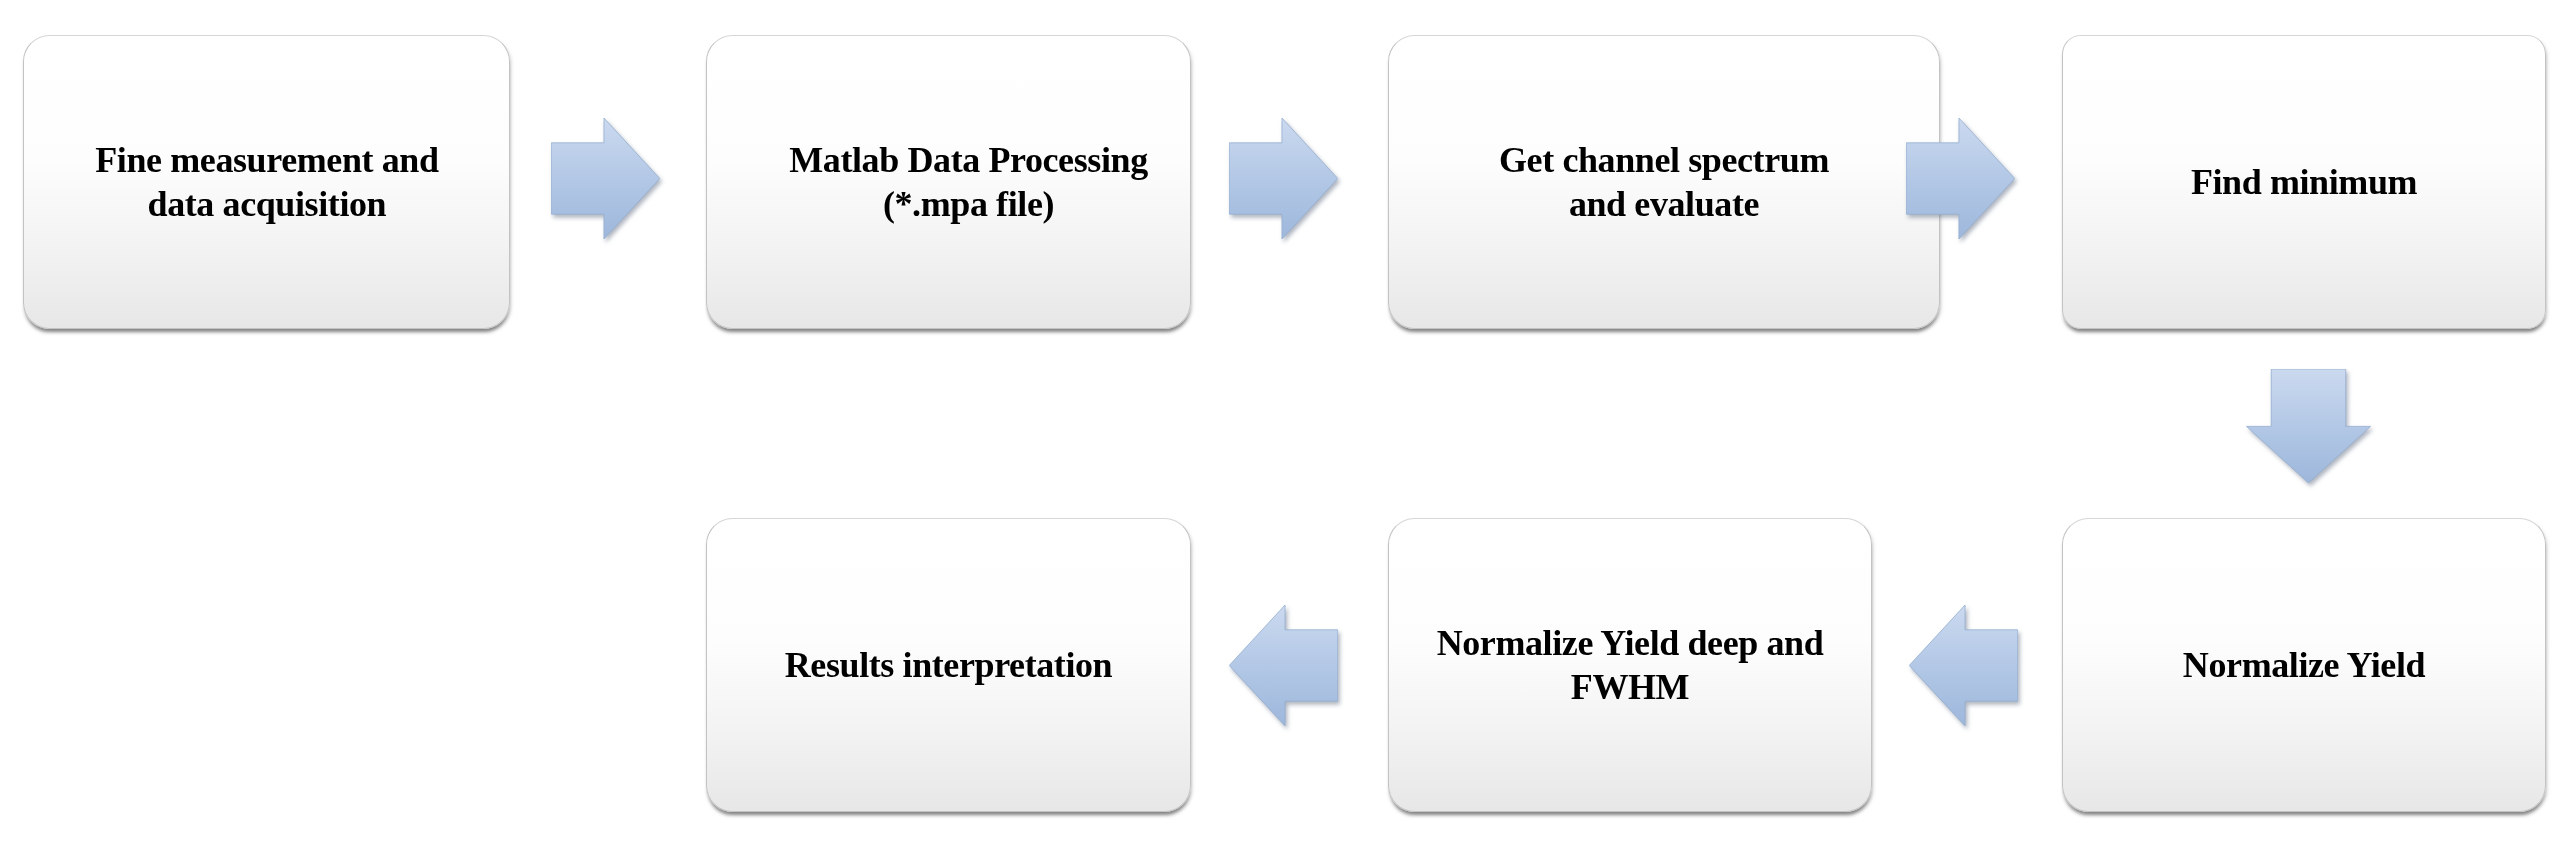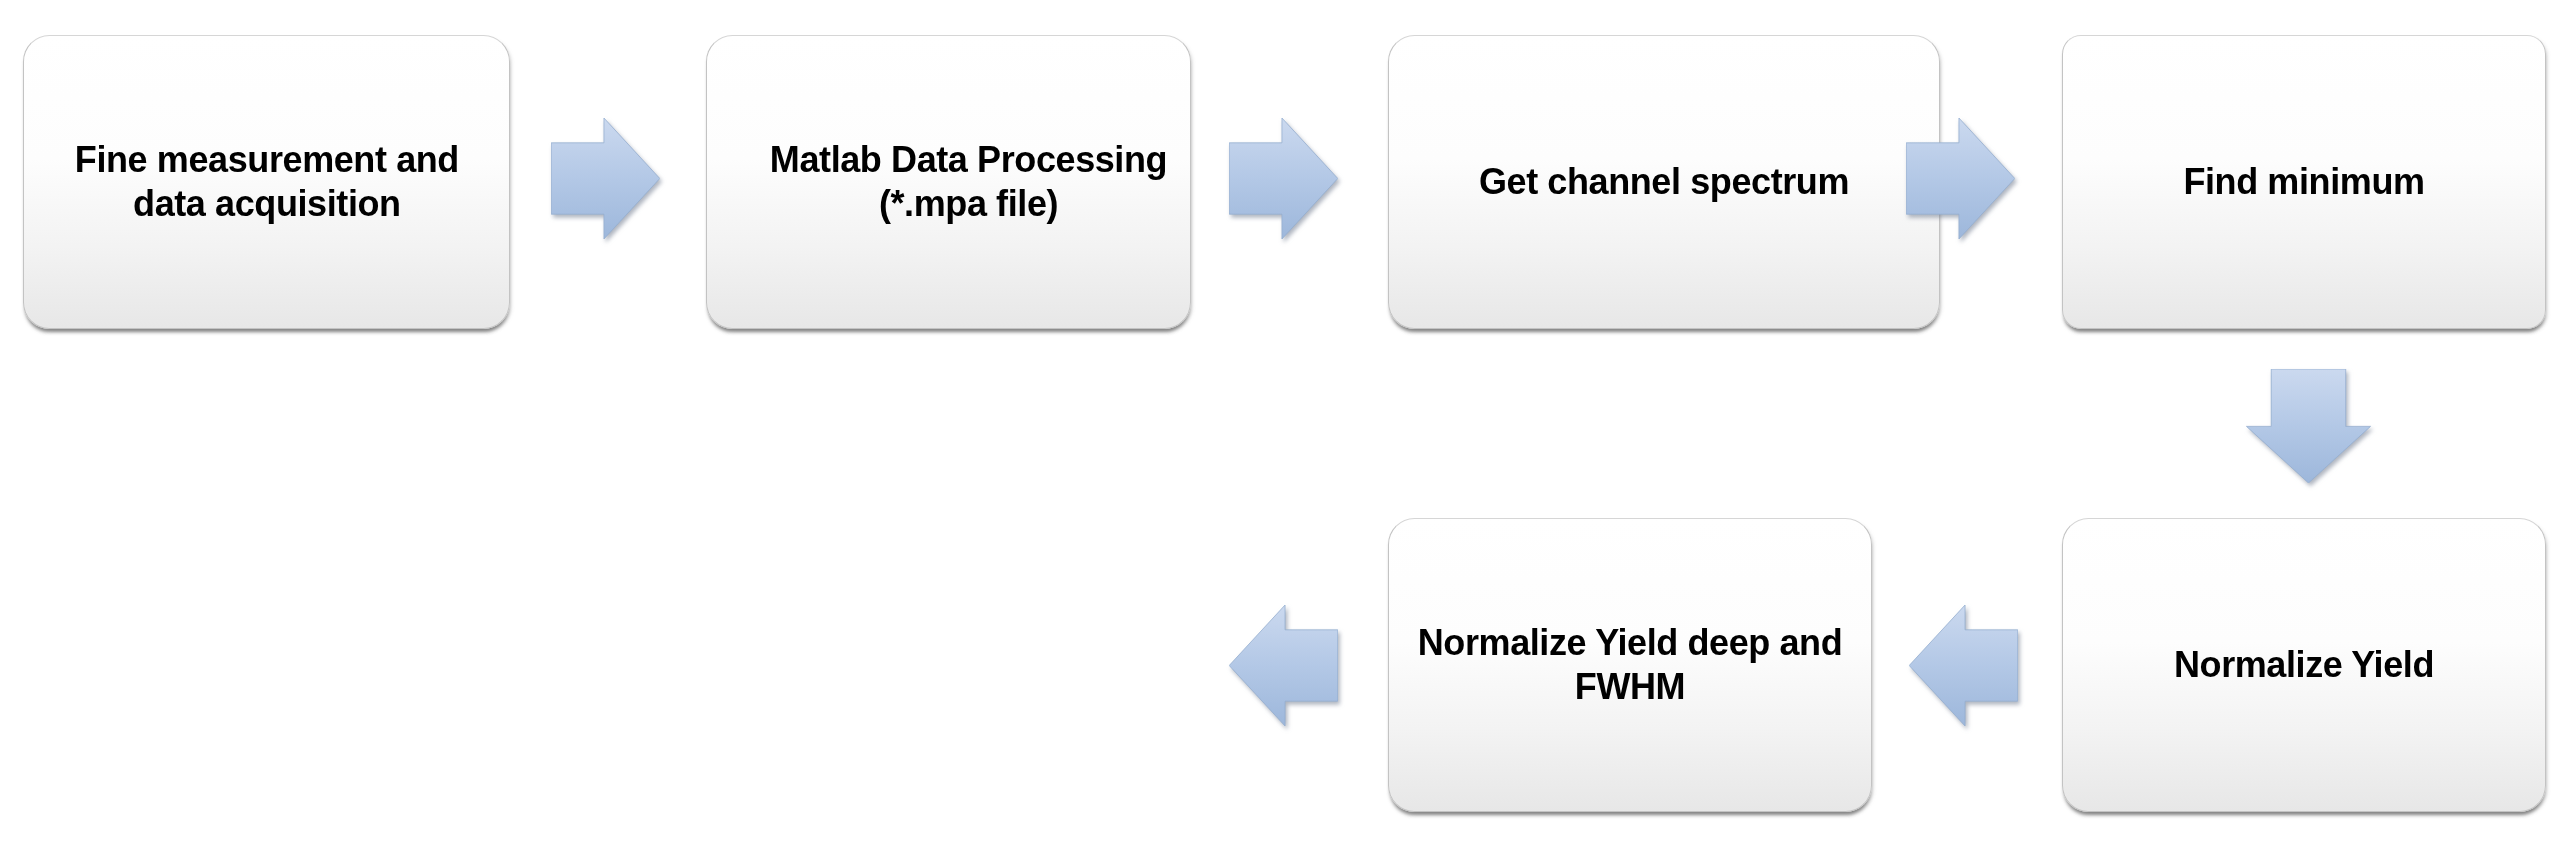--- a/index.html
+++ b/index.html
@@ -7,20 +7,21 @@
     padding: 0;
     background: #ffffff;
     font-family: "Liberation Sans", sans-serif;
   }
   .canvas {
     position: relative;
     width: 2576px;
     height: 843px;
     background: #ffffff;
     overflow: hidden;
+    font-family: Liberation Serif, serif;
   }
   .fbox {
     position: absolute;
     box-sizing: border-box;
     border: 1.6px solid #c3c3c3;
     border-top-color: #d6d6d6;
     border-radius: 26.5px;
     background: linear-gradient(180deg, #ffffff 0%, #fdfdfd 42%, #f3f3f3 72%, #e7e7e7 100%);
     box-shadow: 0 4.7px 3.9px -2.3px rgba(80,80,80,0.62), 2.3px 3.1px 3.9px -1.6px rgba(120,120,120,0.35);
     display: flex;
@@ -74,20 +75,21 @@
     <div class="line">Matlab Data Processing</div>
     <div class="line">(*.mpa file)</div>
   </div>
 
   <svg class="flow-arrow" style="left:1229px; top:118px;" width="109" height="121" viewBox="0 0 140 156">
     <polygon points="0,32 68,32 68,0 140,78 68,156 68,124 0,124" fill="url(#arrowGrad)"></polygon>
   </svg>
 
   <div class="fbox" style="left:1388px; top:35px; width:552px; height:294px;">
     <div class="line">Get channel spectrum</div>
+    <div class="line">and evaluate</div>
   </div>
 
   <svg class="flow-arrow" style="left:1906px; top:118px;" width="109" height="121" viewBox="0 0 140 156">
     <polygon points="0,32 68,32 68,0 140,78 68,156 68,124 0,124" fill="url(#arrowGrad)"></polygon>
   </svg>
 
   <div class="fbox" style="left:2062px; top:35px; width:484px; height:294px;border-radius:19px;">
     <div class="line">Find minimum</div>
   </div>
 
@@ -105,15 +107,18 @@
 
   <div class="fbox" style="left:1388px; top:518px; width:484px; height:294px;">
     <div class="line">Normalize Yield deep and</div>
     <div class="line">FWHM</div>
   </div>
 
   <svg class="flow-arrow" style="left:1229px; top:605px;" width="109" height="121" viewBox="0 0 140 156">
     <polygon points="140,32 72,32 72,0 0,78 72,156 72,124 140,124" fill="url(#arrowGrad)"></polygon>
   </svg>
 
+  <div class="fbox" style="left:706px; top:518px; width:485px; height:294px;">
+    <div class="line">Results interpretation</div>
+  </div>
 
 </div>
 
 
 </body></html>

